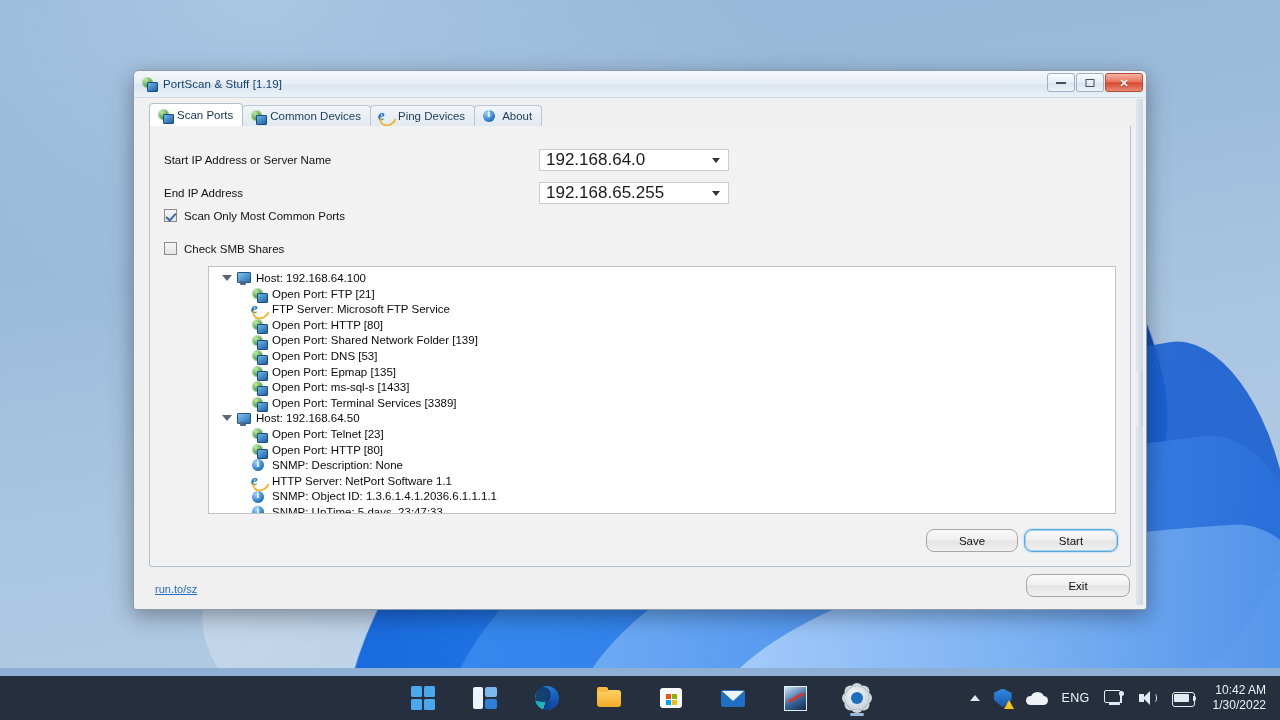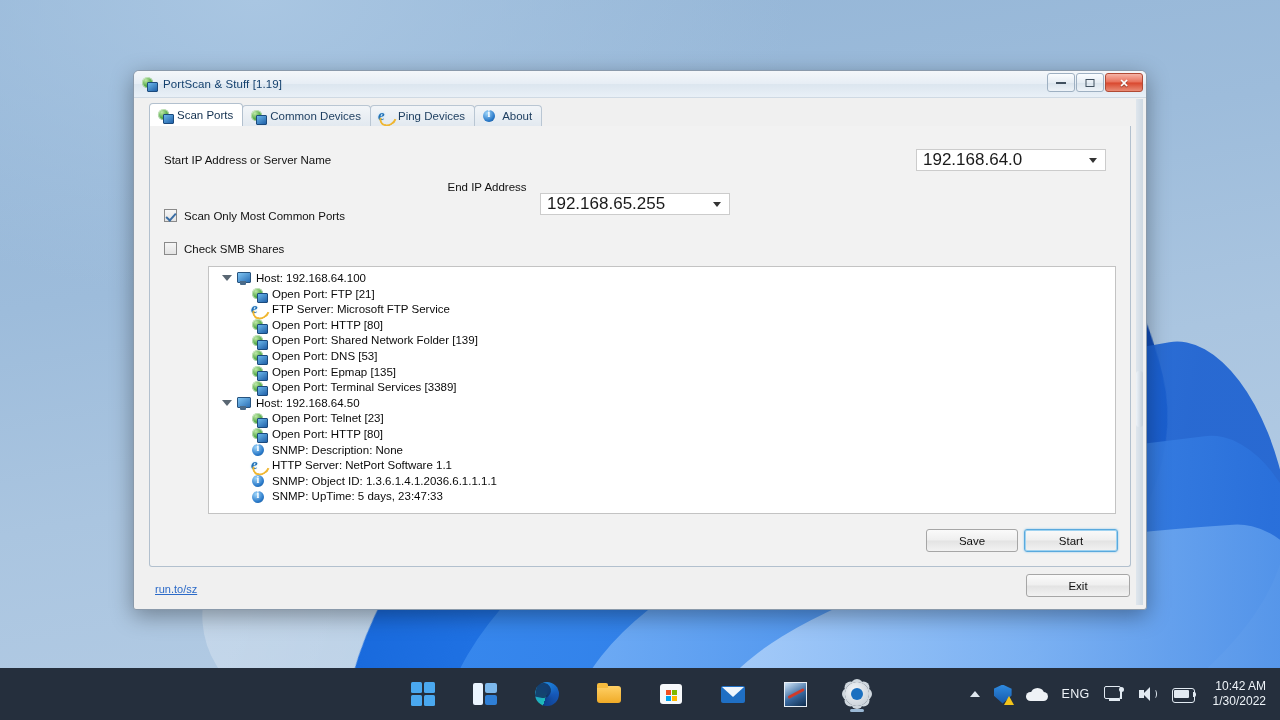--- a/index.html
+++ b/index.html
@@ -110,22 +110,22 @@
   .tabicon { width:15px; height:15px; position:relative; flex:none; }
 
   #panel {
     position:absolute; left:15px; top:55px; right:15px; bottom:42px;
     background:#f2f2f2; border:1px solid #b2c0ce; border-top:none;
     border-radius:0 0 3px 3px;
   }
 
   
   .frow { position:absolute; left:14px; right:24px; height:24px; display:flex; align-items:center; }
-  #row1 { top:22px;justify-content:space-between; }
-  #row2 { top:55px;flex-direction:column; }
+  #row1 { top:22px; }
+  #row2 { top:55px; }
   .flabel { font-size:11.5px; color:#111; width:375px; }
   .combo {
     width:190px; height:22px; background:#fff; border:1px solid #ccc;
     display:flex; align-items:center; position:relative;
     font-size:17px; color:#1a1a1a; padding-left:6px;
   }
   .combo .arrow {
     position:absolute; right:8px; top:50%; margin-top:-2px;
     width:0;height:0;border-left:4px solid transparent;border-right:4px solid transparent;
     border-top:5px solid #333;
@@ -204,21 +204,21 @@
   }
   .ic-info::after {
     content:"i"; position:absolute; left:5.4px; top:-0.5px;
     font-family:"Liberation Serif", serif; font-weight:bold; font-size:10px; color:#fff;
   }
 
   
   .btn {
     height:23px; min-width:90px; font-size:11.5px; color:#101010;
     background:linear-gradient(to bottom,#fafafa,#efefef 48%,#e3e3e3 52%,#f2f2f2);
-    border:1px solid #a6a6a6; border-radius:3px;
+    border:1px solid #a6a6a6; border-radius:8px;
     display:flex; align-items:center; justify-content:center; cursor:default;
   }
   .btn.focus { border:1px solid #5aa9dd; box-shadow:0 0 0 1px #9ed2f0 inset, 0 0 2px #7fc3ea; }
   #btn-save { position:absolute; right:112px; bottom:14px; width:92px; }
   #btn-start { position:absolute; right:12px; bottom:14px; width:94px; }
   #btn-exit { position:absolute; right:16px; bottom:12px; width:104px; }
   #footlink {
     position:absolute; left:21px; bottom:14px; font-size:11px;
     color:#2b6ac8; text-decoration:underline; cursor:pointer;
   }
@@ -228,21 +228,21 @@
     position:absolute; right:3px; top:28px; bottom:4px; width:7px;
     background:linear-gradient(to right,#dfe6ed,#cdd8e2);
   }
   #winscrollthumb {
     position:absolute; right:3px; top:300px; width:7px; height:56px;
     background:linear-gradient(to right,#eef3f8,#c0ccd8); border-radius:3px;
   }
 
   
   #taskbar {
-    position:absolute; left:0; bottom:0; width:1280px; height:52px;
+    position:absolute; left:0; bottom:0; width:1280px; height:44px;
     background:rgba(28,36,48,.92);
     backdrop-filter:blur(8px);
     display:flex; align-items:center;padding-left:36px;
   }
   #tb-center {
     position:absolute; left:50%; transform:translateX(-50%);
     display:flex; align-items:center; gap:22px; height:52px;
   }
   .tbicon { width:26px; height:26px; position:relative; cursor:pointer; }
   .tbitem { position:relative; display:flex; align-items:center; justify-content:center; width:40px; height:40px; }
@@ -490,20 +490,24 @@
       <div class="tnode child">
           <span class="ticon ic-port"></span>
           <span class="tlabel">Open Port: DNS [53]</span>
         </div>
       <div class="tnode child">
           <span class="ticon ic-port"></span>
           <span class="tlabel">Open Port: Epmap [135]</span>
         </div>
       <div class="tnode child">
           <span class="ticon ic-port"></span>
+          <span class="tlabel">Open Port: ms-sql-s [1433]</span>
+        </div>
+      <div class="tnode child">
+          <span class="ticon ic-port"></span>
           <span class="tlabel">Open Port: Terminal Services [3389]</span>
         </div>
 
       <div class="tnode host">
         <span class="expander"></span>
         <span class="ticon ic-host"></span>
         <span class="tlabel">Host: 192.168.64.50</span>
       </div>
       <div class="tnode child">
           <span class="ticon ic-port"></span>

